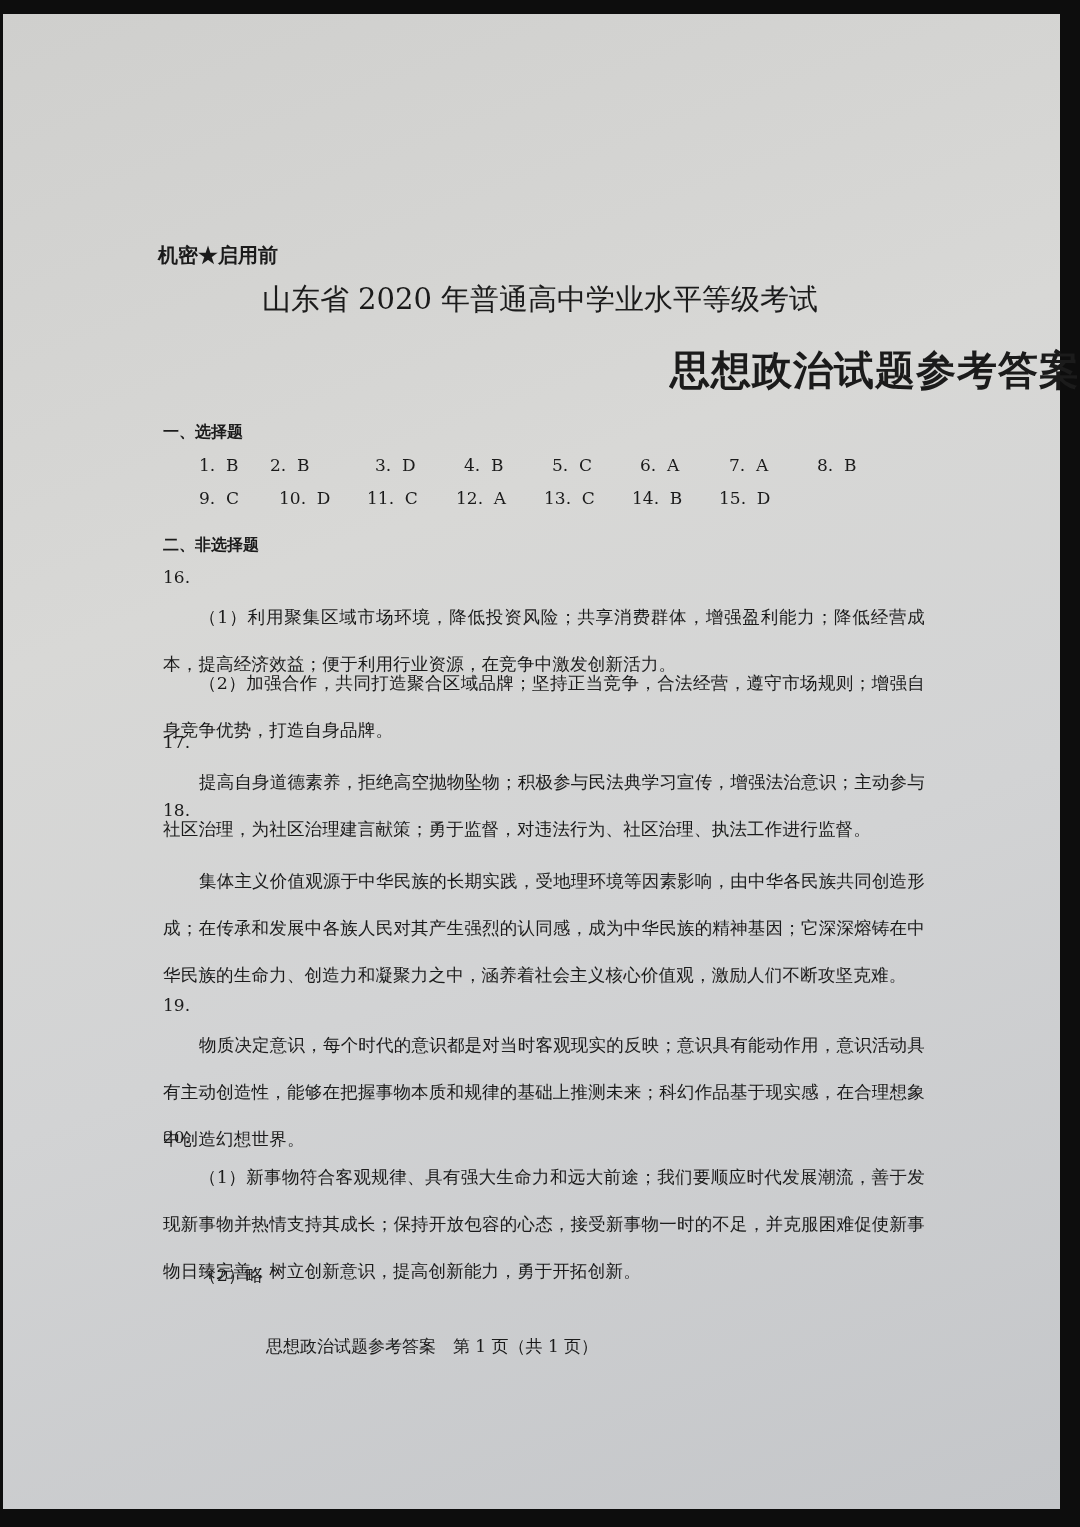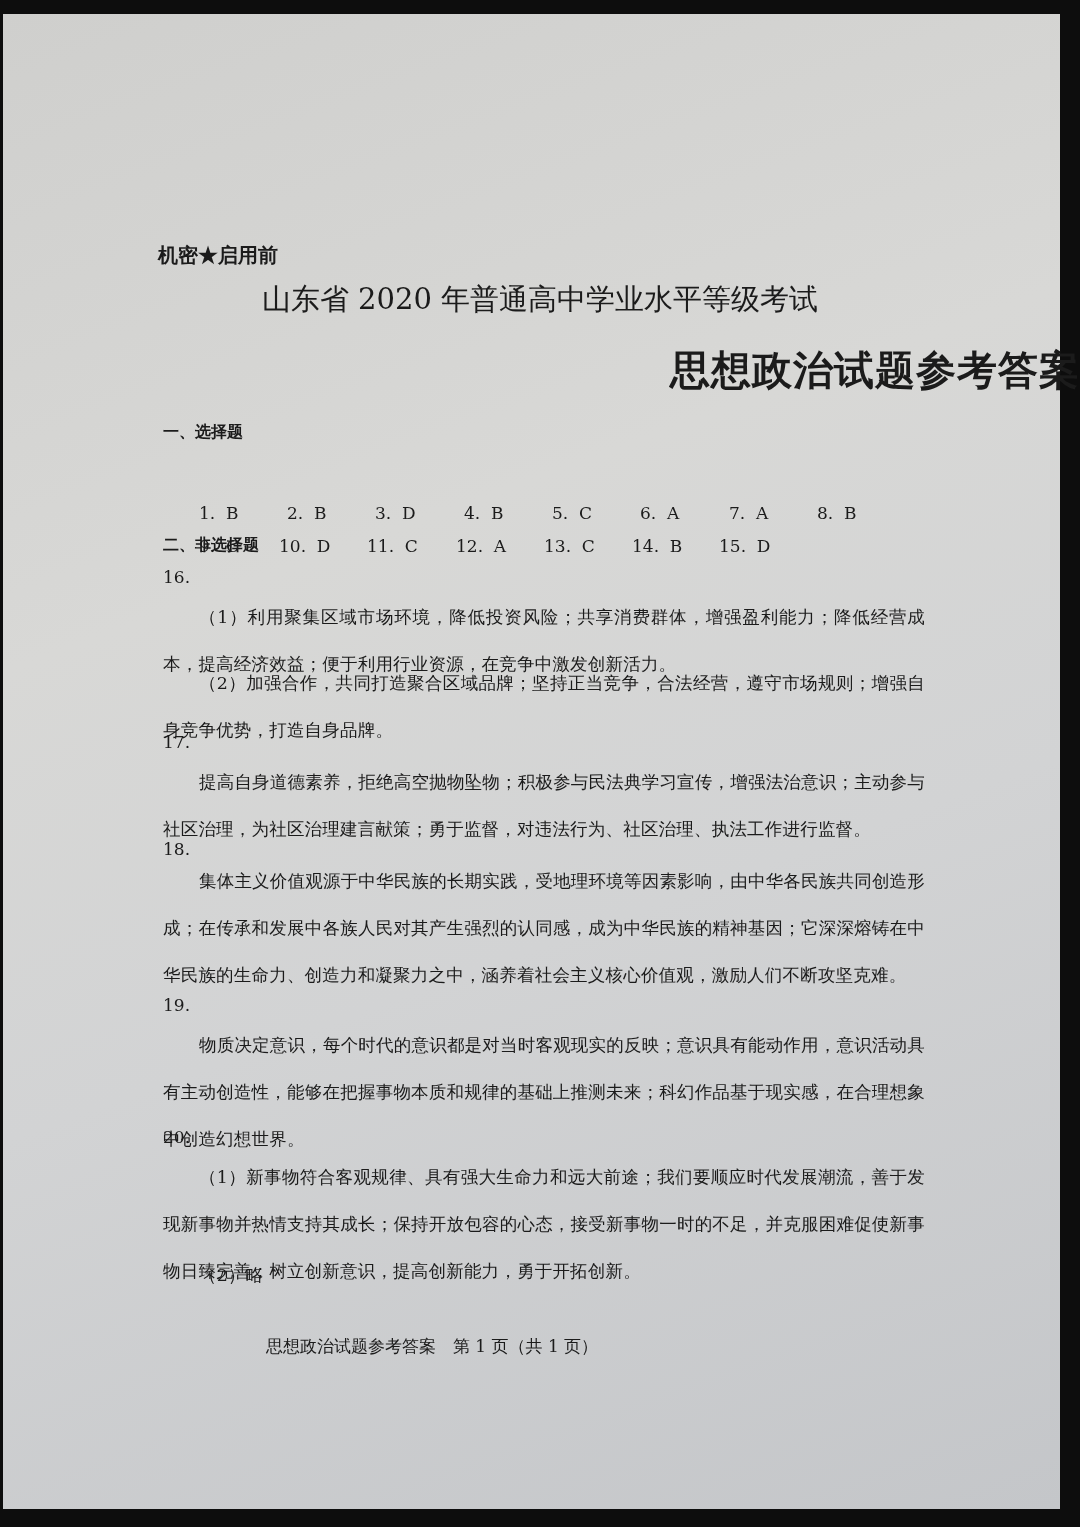--- a/index.html
+++ b/index.html
@@ -32,21 +32,21 @@
     font-size: 40px; font-weight: bold; letter-spacing: 1px;
   }
   .section {
     font-family: "DejaVu Sans", "Liberation Sans", sans-serif;
     font-size: 16px; font-weight: bold;
   }
   .sec1 { left: 163px; top: 422px; }
   .sec2 { left: 163px; top: 535px; }
   .mc-row { position: absolute; left: 0; height: 24px; }
   .mc {
-    position: absolute; font-size: 17px; white-space: nowrap; margin-top: 48px;
+    position: absolute; font-size: 17px; white-space: nowrap;
   }
   .qnum { font-size: 17px; left: 163px; }
   .para {
     position: absolute; left: 163px; width: 762px;
     font-size: 17.5px; line-height: 47px;
     text-align: justify; text-indent: 36px;
     letter-spacing: 0.2px;
   }
   .footer {
     left: 0; width: 864px; text-align: center; top: 1335px;
@@ -59,21 +59,21 @@
 <div class="paper"></div>
 
 <div class="abs secret">机密★启用前</div>
 <div class="abs title1">山东省 2020 年普通高中学业水平等级考试</div>
 <div class="abs title2">思想政治试题参考答案</div>
 
 <div class="abs section sec1">一、选择题</div>
 
 <div class="mc-row" style="top:455px">
   <span class="mc" style="left:199px"><span>1.</span>&nbsp;&nbsp;<span>B</span></span>
-  <span class="mc" style="left:287px"><span>2.</span>&nbsp;&nbsp;<span>B</span></span>
+  <span class="mc" style="left:270px"><span>2.</span>&nbsp;&nbsp;<span>B</span></span>
   <span class="mc" style="left:375px"><span>3.</span>&nbsp;&nbsp;<span>D</span></span>
   <span class="mc" style="left:464px"><span>4.</span>&nbsp;&nbsp;<span>B</span></span>
   <span class="mc" style="left:552px"><span>5.</span>&nbsp;&nbsp;<span>C</span></span>
   <span class="mc" style="left:640px"><span>6.</span>&nbsp;&nbsp;<span>A</span></span>
   <span class="mc" style="left:729px"><span>7.</span>&nbsp;&nbsp;<span>A</span></span>
   <span class="mc" style="left:817px"><span>8.</span>&nbsp;&nbsp;<span>B</span></span>
 </div>
 <div class="mc-row" style="top:488px">
   <span class="mc" style="left:199px"><span>9.</span>&nbsp;&nbsp;<span>C</span></span>
   <span class="mc" style="left:279px"><span>10.</span>&nbsp;&nbsp;<span>D</span></span>
@@ -86,21 +86,21 @@
 
 <div class="abs section sec2">二、非选择题</div>
 
 <div class="abs qnum" style="top:567px">16.</div>
 <div class="para" style="top:594px">（1）利用聚集区域市场环境，降低投资风险；共享消费群体，增强盈利能力；降低经营成本，提高经济效益；便于利用行业资源，在竞争中激发创新活力。</div>
 <div class="para" style="top:660px">（2）加强合作，共同打造聚合区域品牌；坚持正当竞争，合法经营，遵守市场规则；增强自身竞争优势，打造自身品牌。</div>
 
 <div class="abs qnum" style="top:732px">17.</div>
 <div class="para" style="top:759px">提高自身道德素养，拒绝高空抛物坠物；积极参与民法典学习宣传，增强法治意识；主动参与社区治理，为社区治理建言献策；勇于监督，对违法行为、社区治理、执法工作进行监督。</div>
 
-<div class="abs qnum" style="top:839px">18.</div>
+<div class="abs qnum" style="top:800px">18.</div>
 <div class="para" style="top:858px">集体主义价值观源于中华民族的长期实践，受地理环境等因素影响，由中华各民族共同创造形成；在传承和发展中各族人民对其产生强烈的认同感，成为中华民族的精神基因；它深深熔铸在中华民族的生命力、创造力和凝聚力之中，涵养着社会主义核心价值观，激励人们不断攻坚克难。</div>
 
 <div class="abs qnum" style="top:995px">19.</div>
 <div class="para" style="top:1022px">物质决定意识，每个时代的意识都是对当时客观现实的反映；意识具有能动作用，意识活动具有主动创造性，能够在把握事物本质和规律的基础上推测未来；科幻作品基于现实感，在合理想象中创造幻想世界。</div>
 
 <div class="abs qnum" style="top:1127px">20.</div>
 <div class="para" style="top:1154px">（1）新事物符合客观规律、具有强大生命力和远大前途；我们要顺应时代发展潮流，善于发现新事物并热情支持其成长；保持开放包容的心态，接受新事物一时的不足，并克服困难促使新事物日臻完善；树立创新意识，提高创新能力，勇于开拓创新。</div>
 <div class="para" style="top:1252px">（2）略</div>
 
 <div class="abs footer">思想政治试题参考答案　第 1 页（共 1 页）</div>

